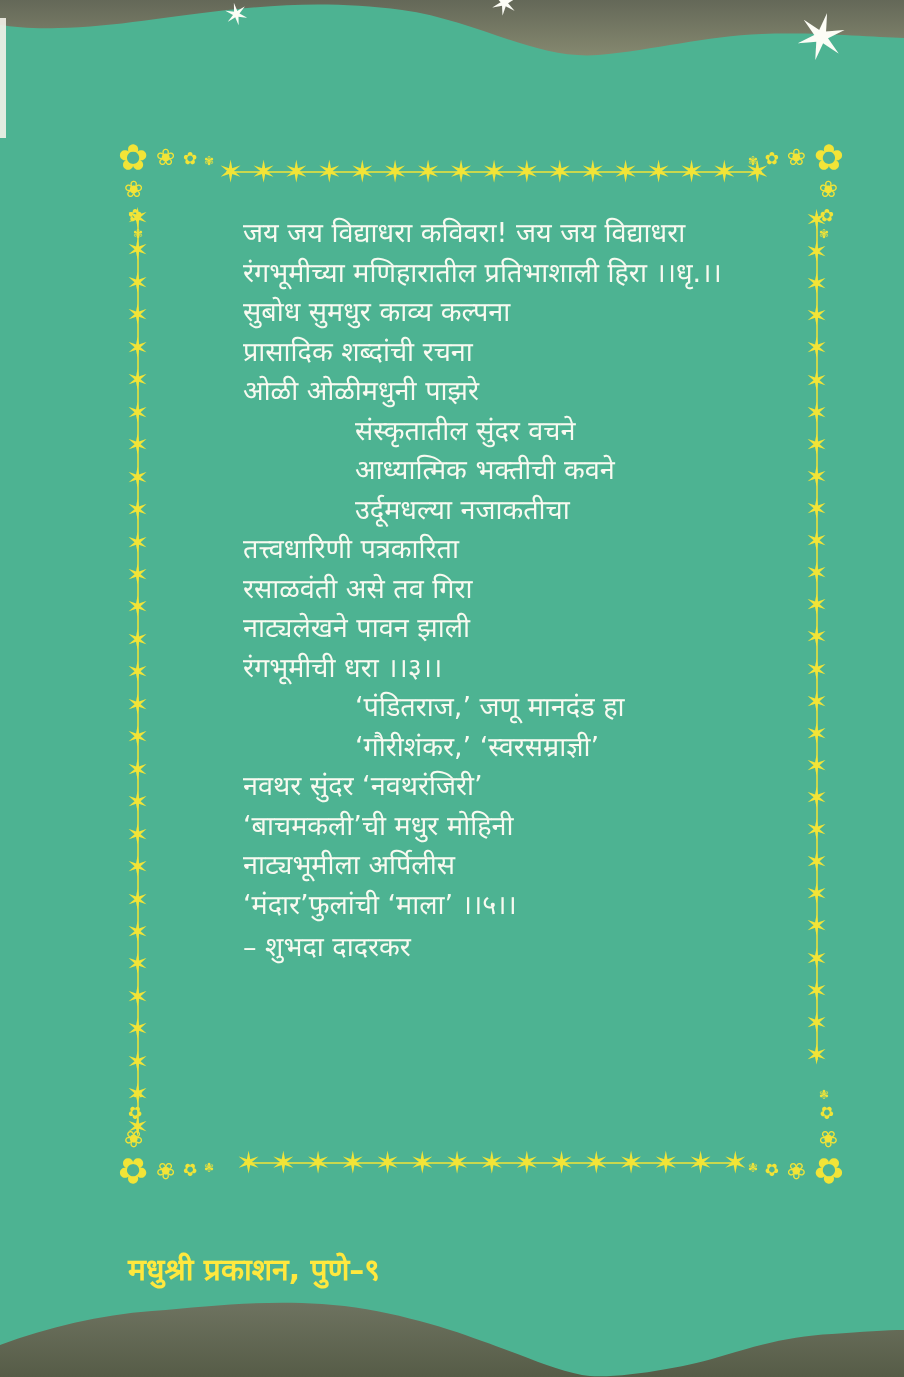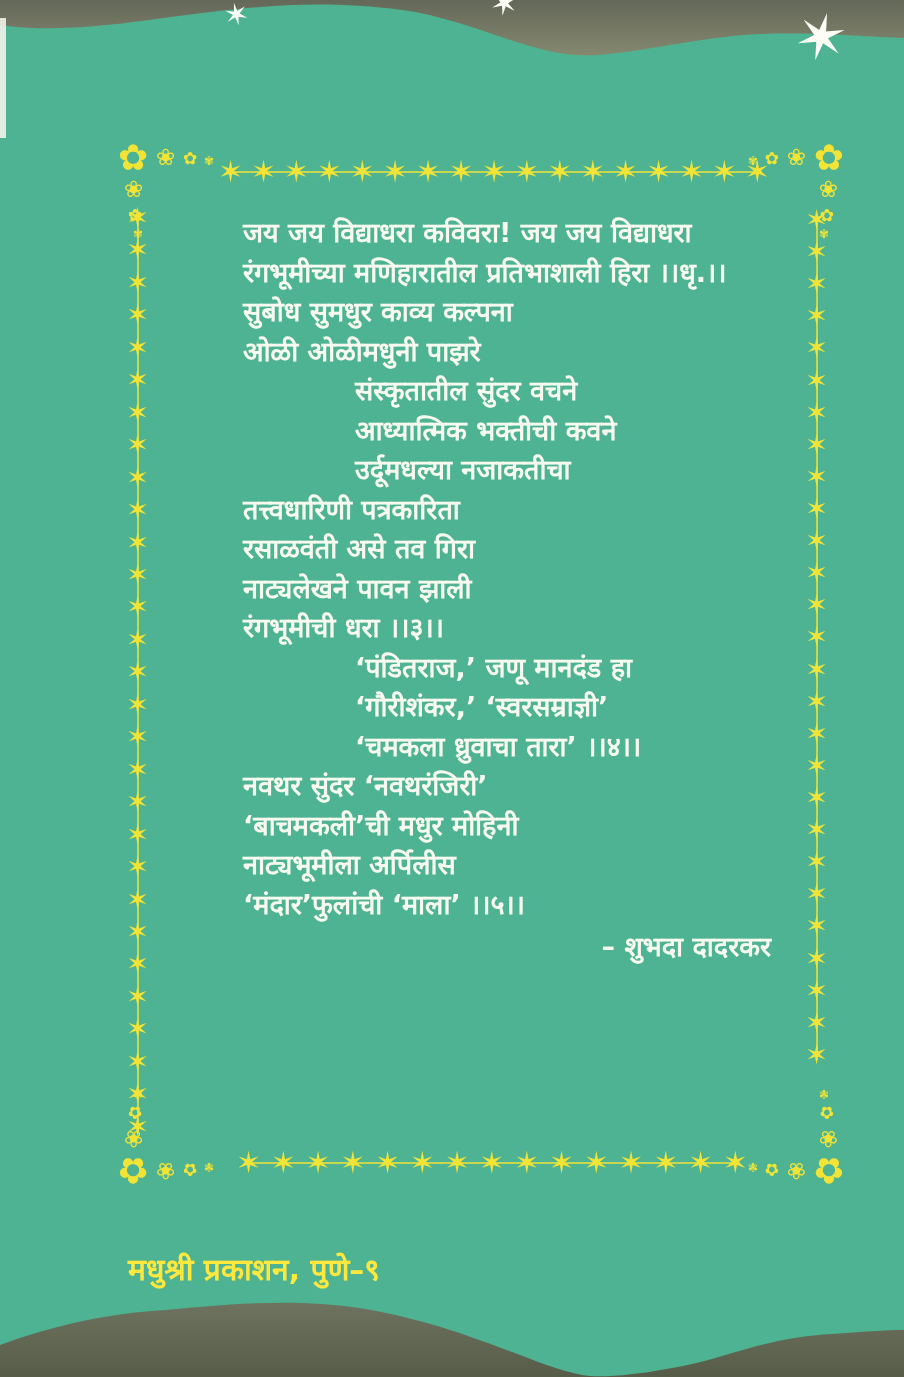--- a/index.html
+++ b/index.html
@@ -28,24 +28,24 @@
   .corner .c3{left:61px;top:2px;font-size:17px;}
   .corner .c4{left:2px;top:30px;font-size:23px;}
   .corner .c5{left:6px;top:59px;font-size:17px;}
   .corner .c6{left:82px;top:7px;font-size:12px;}
   .corner .c7{left:11px;top:80px;font-size:12px;}
   .corner.tr{transform:scaleX(-1);}
   .corner.bl{transform:scaleY(-1);}
   .corner.br{transform:scale(-1,-1);}
 
   .poem{position:absolute;left:243px;top:213px;width:536px;
-        color:var(--ink,#f8faf0);font-size:27px;font-weight:bold;}
+        color:var(--ink,#f8faf0);font-size:27px;font-weight:normal;}
   .poem p{margin:0;line-height:39.5px;white-space:nowrap;}
   .poem p.indent{padding-left:112px;}
-  .poem .attribution{text-align:right;padding-right:8px;margin-top:3px;white-space:nowrap;}
+  .poem .attribution{padding-right:8px;margin-top:3px;white-space:nowrap;}
 
   .footer-publisher{position:absolute;left:128px;top:1248px;font-size:30px;font-weight:bold;
                     color:var(--yellow2,#ffe83e);white-space:nowrap;}
   .footer-price{position:absolute;left:636px;top:1253px;font-size:28px;font-weight:bold;
                 color:var(--ink,#f8faf0);white-space:nowrap;}
 </style>
 </head>
 <body>
 
 <div class="page" style="--green: #4db392; --yellow: #f2e437; --yellow2: #ffe83e; --ink: #f8faf0;">
@@ -217,31 +217,31 @@
     <span class="c5">✿</span>
     <span class="c6">✾</span>
     <span class="c7">✾</span>
   </div>
 
   <div class="poem" id="poem">
 
   <p>जय जय विद्याधरा कविवरा! जय जय विद्याधरा</p>
       <p>रंगभूमीच्या मणिहारातील प्रतिभाशाली हिरा ।।धृ.।।</p>
       <p>सुबोध सुमधुर काव्य कल्पना</p>
+      <p>प्रासादिक शब्दांची रचना</p>
       <p>ओळी ओळीमधुनी पाझरे</p>
       <p class="indent">संस्कृतातील सुंदर वचने</p>
       <p class="indent">आध्यात्मिक भक्तीची कवने</p>
       <p class="indent">उर्दूमधल्या नजाकतीचा</p>
       <p>तत्त्वधारिणी पत्रकारिता</p>
       <p>रसाळवंती असे तव गिरा</p>
       <p>नाट्यलेखने पावन झाली</p>
       <p>रंगभूमीची धरा ।।३।।</p>
       <p class="indent">‘पंडितराज,’ जणू मानदंड हा</p>
       <p class="indent">‘गौरीशंकर,’ ‘स्वरसम्राज्ञी’</p>
-      <p class="indent">‘चमकला ध्रुवाचा तारा’ ।।४।।</p>
       <p>नवथर सुंदर ‘नवथरंजिरी’</p>
       <p>‘बाचमकली’ची मधुर मोहिनी</p>
       <p>नाट्यभूमीला अर्पिलीस</p>
       <p>‘मंदार’फुलांची ‘माला’ ।।५।।</p>
       <p class="attribution">– शुभदा दादरकर</p>
     </div>
 
   <div class="footer-publisher">मधुश्री प्रकाशन, पुणे–९</div>
 </div>
 

